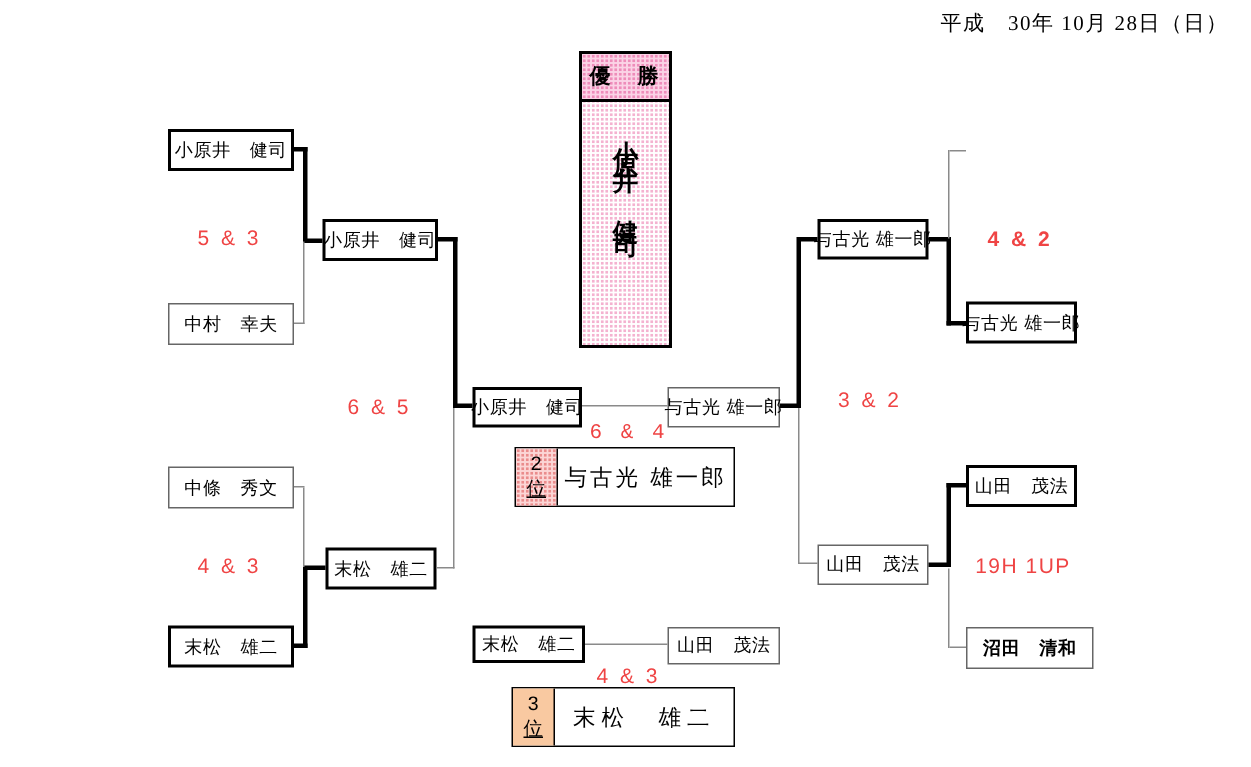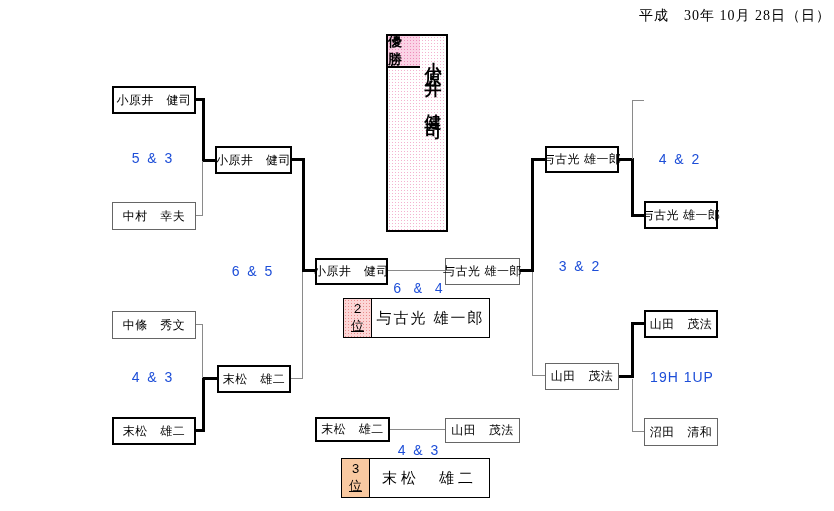--- a/index.html
+++ b/index.html
@@ -2,41 +2,41 @@
 <html><head>
 <meta charset="utf-8">
 <style>
   html,body{margin:0;padding:0;background:#fff;}
   #stage{
     position:relative;width:834px;height:511px;background:#fff;overflow:hidden;
     font-family:"Liberation Sans",sans-serif;color:#000;
   }
   .date{
     position:absolute;top:7px;left:627px;font-size:14px;letter-spacing:1px;
-    font-family:"Liberation Serif","DejaVu Serif",serif;white-space:nowrap;margin-left:12px;
+    font-family:"Liberation Serif","DejaVu Serif",serif;white-space:nowrap;
   }
   
   .pbox{
     position:absolute;background:#fff;border:1px solid #666;box-sizing:border-box;
     display:flex;align-items:center;justify-content:center;
     font-size:12px;white-space:nowrap;letter-spacing:0.5px;
   }
   .pbox.win{border:2px solid #000;}
   
   .ln{position:absolute;background:#8a8a8a;}
   .ln.win{background:#000;}
   
   .score{
     position:absolute;font-size:14px;letter-spacing:2px;text-align:center;
-    white-space:nowrap;color:#1d4ed8;
+    white-space:nowrap;color:#ef4444;
   }
   
   .champ{
     position:absolute;left:386px;top:34px;width:62px;height:198px;
-    border:2px solid #000;box-sizing:border-box;display:flex;flex-direction:row;
+    border:2px solid #000;box-sizing:border-box;display:flex;flex-direction:column;
     background-color:#fff;
     background-image:radial-gradient(#f4b2d0 1px,transparent 1px);
     background-size:3px 3px;
   }
   .champ-header{
     height:32px;flex:0 0 32px;border-bottom:2px solid #000;box-sizing:border-box;
     display:flex;align-items:center;justify-content:center;
     font-size:14px;font-weight:bold;letter-spacing:2px;
     background-color:#fbd3e6;
     background-image:radial-gradient(#ee8cba 1px,transparent 1px);
@@ -92,21 +92,21 @@
   <div class="pbox win" style="left:217px;top:365px;width:74px;height:28px;">末松　雄二</div>
 
   <div class="pbox win" style="left:315px;top:258px;width:73px;height:27px;">小原井　健司</div>
   <div class="pbox" style="left:445px;top:258px;width:75px;height:27px;">与古光 雄一郎</div>
 
   <div class="pbox win" style="left:545px;top:146px;width:74px;height:27px;">与古光 雄一郎</div>
   <div class="pbox" style="left:545px;top:363px;width:74px;height:27px;">山田　茂法</div>
 
   <div class="pbox win" style="left:644px;top:201px;width:74px;height:28px;">与古光 雄一郎</div>
   <div class="pbox win" style="left:644px;top:310px;width:74px;height:28px;">山田　茂法</div>
-  <div class="pbox" style="left:644px;top:418px;width:74px;height:28px;">沼田　清和</div>
+  <div class="pbox" style="left:644px;top:418px;width:85px;height:28px;font-weight:bold;">沼田　清和</div>
 
   <div class="pbox win" style="left:315px;top:417px;width:75px;height:25px;">末松　雄二</div>
   <div class="pbox" style="left:445px;top:418px;width:75px;height:25px;">山田　茂法</div>
 
   <div class="ln win" style="left:196px;top:98px;width:9px;height:3px;"></div>
   <div class="ln win" style="left:202px;top:98px;width:3px;height:64px;"></div>
   <div class="ln win" style="left:202px;top:159px;width:13px;height:3px;"></div>
 
   <div class="ln win" style="left:196px;top:429px;width:9px;height:3px;"></div>
   <div class="ln win" style="left:202px;top:378px;width:3px;height:54px;"></div>
@@ -146,21 +146,21 @@
   <div class="ln" style="left:532px;top:375px;width:13px;height:1px;"></div>
   <div class="ln" style="left:532px;top:272px;width:1px;height:104px;"></div>
 
   <div class="ln" style="left:388px;top:270px;width:57px;height:1px;"></div>
   <div class="ln" style="left:390px;top:429px;width:55px;height:1px;"></div>
 
   <div class="score" style="left:113px;top:150px;width:80px;">5 &amp; 3</div>
   <div class="score" style="left:213px;top:263px;width:80px;">6 &amp; 5</div>
   <div class="score" style="left:113px;top:369px;width:80px;">4 &amp; 3</div>
   <div class="score" style="left:380px;top:281px;width:78px;font-family:Liberation Mono, monospace;">6 &amp; 4</div>
-  <div class="score" style="left:640px;top:151px;width:80px;">4 &amp; 2</div>
+  <div class="score" style="left:640px;top:151px;width:80px;font-weight:bold;">4 &amp; 2</div>
   <div class="score" style="left:540px;top:258px;width:80px;">3 &amp; 2</div>
   <div class="score" style="left:637px;top:369px;width:90px;letter-spacing:1px;">19H 1UP</div>
   <div class="score" style="left:380px;top:442px;width:78px;">4 &amp; 3</div>
 
   <div class="place-box" style="left:343px;top:298px;width:147px;height:40px;">
     <div class="place-badge badge-2">
       <span>2</span>
       <span class="rank-bottom">位</span>
     </div>
     <div class="place-name">与古光 雄一郎</div>

